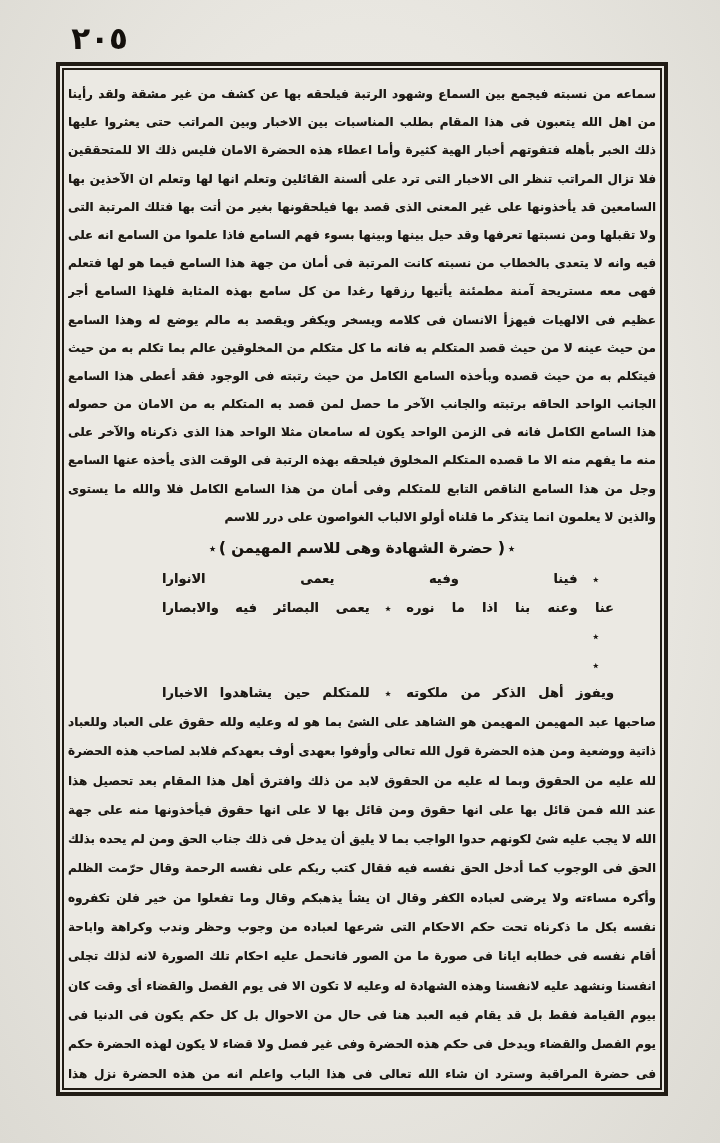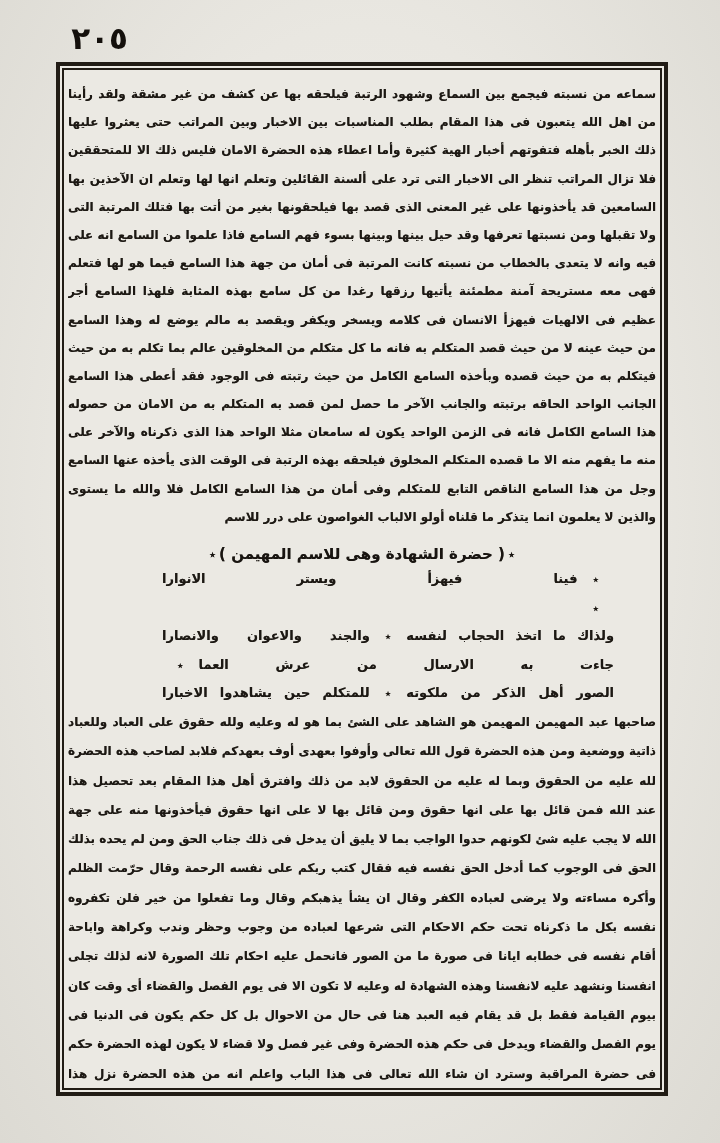--- a/index.html
+++ b/index.html
@@ -52,21 +52,21 @@
     color: #1c1813;
     text-align: justify;
     text-align-last: justify;
     overflow: hidden;
     text-shadow: 0 0 0.5px rgba(20,16,10,0.55);
   }
   .para.bottom .tline { height: 29.3px; line-height: 29.3px; }
   .para.top .tline:last-child { text-align-last: right; }
   .heading-row {
     height: 30px;
-    line-height: 42px;
+    line-height: 30px;
     margin-top: 2px;
     text-align: center;
     font-size: 15px;
     font-weight: bold;
     color: #181410;
     text-shadow: 0 0 0.5px rgba(20,16,10,0.6);
   }
   .heading-row .orn { padding: 0 3px; font-size: 13px; }
   .poem {
     width: 452px;
@@ -124,36 +124,35 @@
       </div>
 
     <div class="heading-row">
       <span class="orn">٭</span><span>( حضرة الشهادة وهى للاسم المهيمن )</span><span class="orn">٭</span>
     </div>
 
     <div class="poem">
 
     <div class="verse">
         <span class="sep">٭</span>
-        <span class="hemi">فينا فيهزأ ويستر الانوارا</span>
+        <span class="hemi">فينا وفيه يعمى الانوارا</span>
+      </div>
+        <div class="verse">
+        <span class="hemi">عنا وعنه بنا اذا ما نوره</span>
+        <span class="sep">٭</span>
+        <span class="hemi">يعمى البصائر فيه والابصارا</span>
       </div>
         <div class="verse">
         <span class="sep">٭</span>
       </div>
         <div class="verse">
-        <span class="hemi">ولذاك ما اتخذ الحجاب لنفسه</span>
-        <span class="sep">٭</span>
-        <span class="hemi">والجند والاعوان والانصارا</span>
-      </div>
-        <div class="verse">
-        <span class="hemi">جاءت به الارسال من عرش العما</span>
         <span class="sep">٭</span>
       </div>
         <div class="verse">
-        <span class="hemi">الصور أهل الذكر من ملكوته</span>
+        <span class="hemi">ويفوز أهل الذكر من ملكوته</span>
         <span class="sep">٭</span>
         <span class="hemi">للمتكلم حين يشاهدوا الاخبارا</span>
       </div>
       </div>
 
     <div class="para bottom">
 
     <div class="tline">صاحبها عبد المهيمن المهيمن هو الشاهد على الشئ بما هو له وعليه ولله حقوق على العباد وللعباد حقوق على الله تعالى</div>
         <div class="tline">ذاتية ووضعية ومن هذه الحضرة قول الله تعالى وأوفوا بعهدى أوف بعهدكم فلابد لصاحب هذه الحضرة من العلم بما</div>
         <div class="tline">لله عليه من الحقوق وبما له عليه من الحقوق لابد من ذلك وافترق أهل هذا المقام بعد تحصيل هذا فى الحقوق التى لهم</div>

